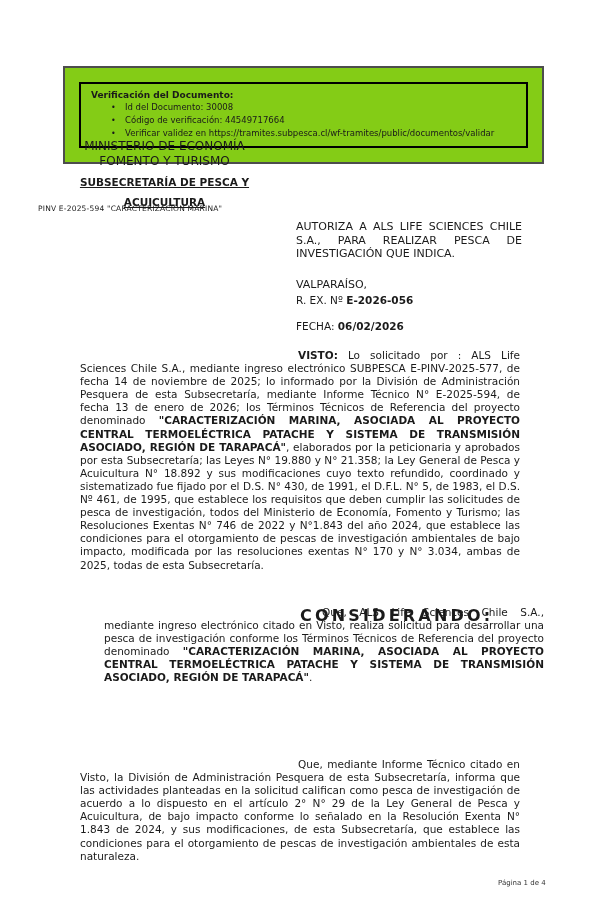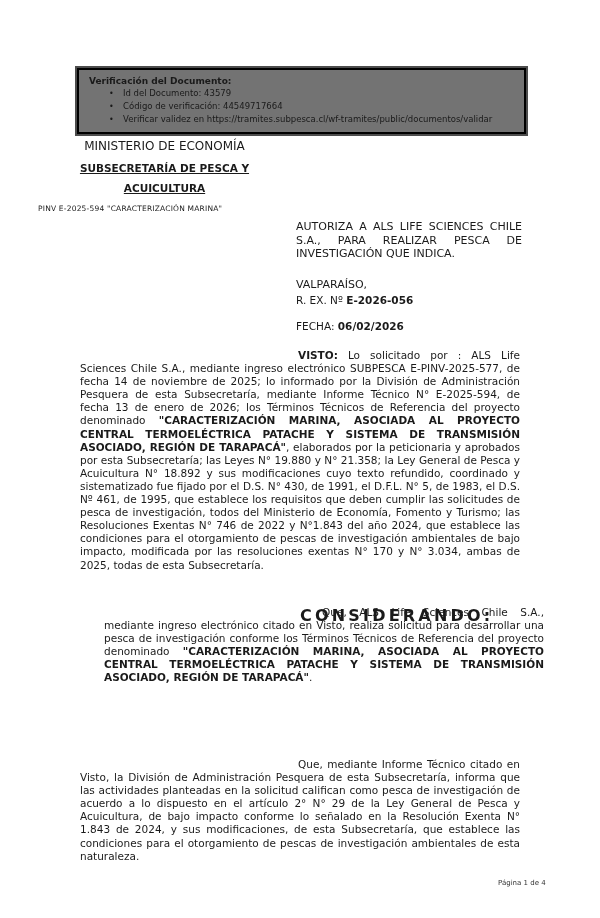--- a/index.html
+++ b/index.html
@@ -9,25 +9,25 @@
     height: 918px;
     background: #ffffff;
     font-family: "DejaVu Sans", "Liberation Sans", sans-serif;
     color: #1a1a1a;
     overflow: hidden;
   }
 
   
   .verify-outer {
     position: absolute;
-    left: 75px; top: 66px;
+    left: 63px; top: 66px;
     width: 449px;
     border: 2px solid #4d4d4d;
-    padding: 0;
-    background: #737373;
+    padding: 14px;
+    background: #84cc16;
   }
   .verify-inner {
     border: 2px solid #000;
     padding: 5px 8px 6px 10px;
   }
   .verify-title {
     font-weight: bold;
     font-size: 9px;
     line-height: 12px;
   }
@@ -129,35 +129,36 @@
 </head>
 <body>
 
 <div class="page">
 
   <div class="verify-outer">
     <div class="verify-inner">
       <div class="verify-title">Verificación del Documento:</div>
       <div class="verify-item">
         <span class="bullet">•</span>
-        <span>Id del Documento: 43579</span>
+        <span>Id del Documento: 30008</span>
       </div>
       <div class="verify-item">
         <span class="bullet">•</span>
         <span>Código de verificación: 44549717664</span>
       </div>
       <div class="verify-item">
         <span class="bullet">•</span>
         <span>Verificar validez en https://tramites.subpesca.cl/wf-tramites/public/documentos/validar</span>
       </div>
     </div>
   </div>
 
   <div class="letterhead">
     <div class="ministry">MINISTERIO DE ECONOMÍA</div>
+    <div class="ministry">FOMENTO Y TURISMO</div>
     <div class="subsecretaria">SUBSECRETARÍA DE PESCA Y ACUICULTURA</div>
   </div>
   <div class="pinv">PINV E-2025-594 "CARACTERIZACIÓN MARINA"</div>
 
   <div class="title-block">
     <div>AUTORIZA A  ALS LIFE SCIENCES CHILE S.A., PARA REALIZAR PESCA DE INVESTIGACIÓN QUE INDICA.</div>
     <div class="city">VALPARAÍSO,</div>
   </div>
   <div class="rex-line"><span>R. EX. Nº </span><b>E-2026-056</b></div>
   <div class="fecha-line"><span>FECHA: </span><b>06/02/2026</b></div>

